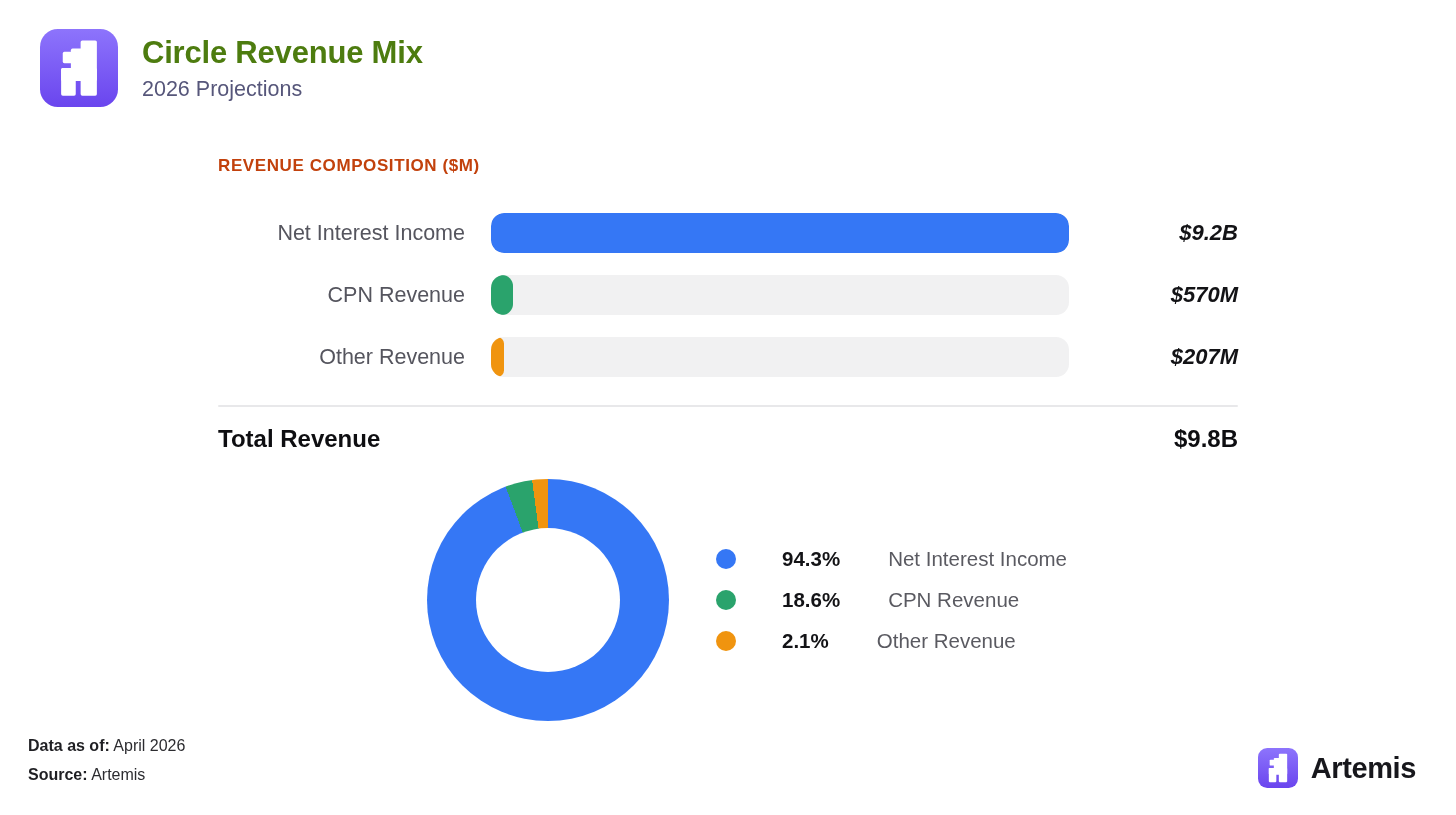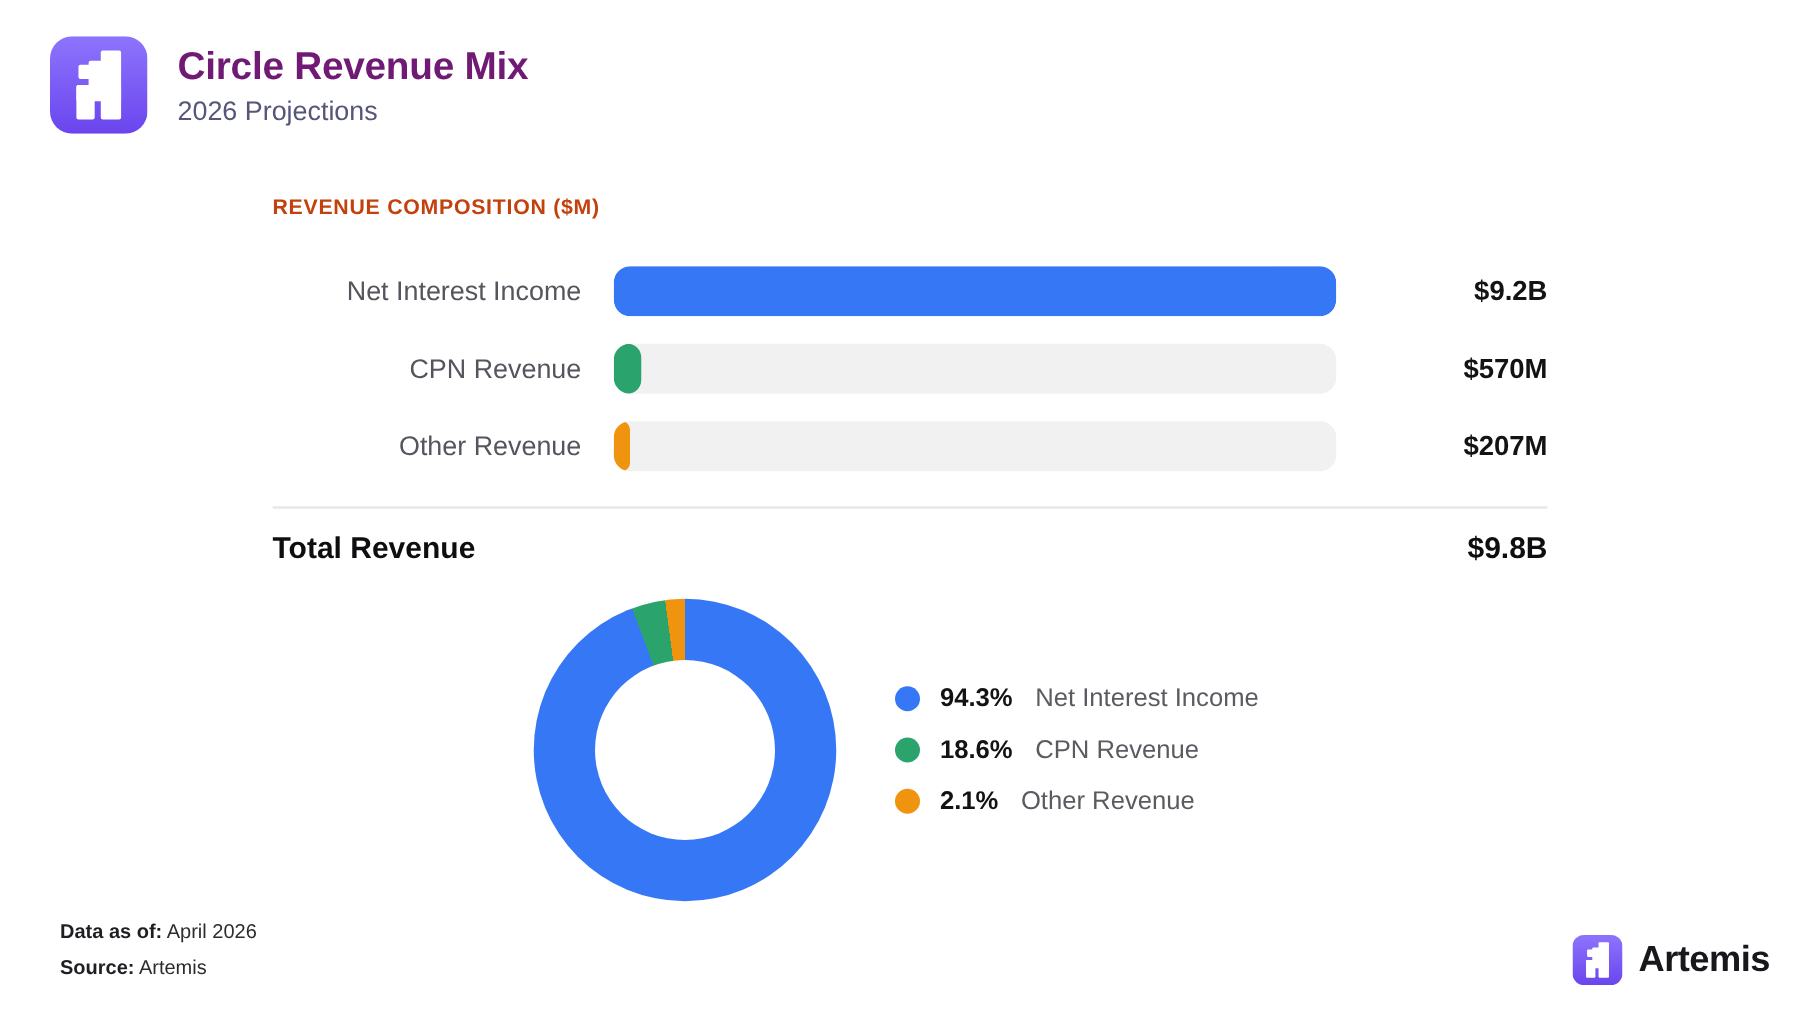--- a/index.html
+++ b/index.html
@@ -5,52 +5,52 @@
   * { margin:0; padding:0; box-sizing:border-box; }
   html,body { background:#ffffff; }
   .page {
     position:relative; width:1456px; height:815px; background:#ffffff;
     font-family:"Liberation Sans", sans-serif; overflow:hidden; margin:0 auto;
   }
 
   
   .header { position:absolute; top:29px; left:40px; display:flex; align-items:center; gap:24px; }
   .logo-badge { width:78px; height:78px; display:block; }
-  .page-title { font-size:31px; font-weight:700; color:#701a75; letter-spacing:-0.2px; }
+  .page-title { font-size:31px; font-weight:700; color:#4d7c0f; letter-spacing:-0.2px; }
   .page-subtitle { margin-top:6px; font-size:21.5px; font-weight:400; color:#56567a; }
 
   
   .content { position:absolute; left:218px; top:155px; width:1020px; }
   .section-heading {
     font-size:17px; font-weight:700; color:#c2410c; letter-spacing:0.6px; line-height:21px;
   }
 
   .bar-rows { margin-top:37px; display:flex; flex-direction:column; row-gap:22px; }
   .bar-row { display:grid; grid-template-columns:247px 578px 1fr; column-gap:26px; align-items:center; height:40px; }
   .bar-label { text-align:right; font-size:21.5px; color:#55555e; white-space:nowrap; }
   .bar-track { position:relative; height:40px; background:#f1f1f2; border-radius:13px; overflow:hidden; }
   .bar-fill { position:absolute; left:0; top:0; bottom:0; border-radius:13px; min-width:13px; }
-  .bar-value { text-align:right; font-size:22px; font-weight:600; color:#131316; white-space:nowrap; }
+  .bar-value { text-align:right; font-size:22px; font-weight:600; color:#131316; white-space:nowrap;font-style:italic; }
 
   .divider { margin-top:28px; height:2px; background:#e8e8ea; border-radius:1px; }
   .total-row { margin-top:15px; height:34px; display:flex; align-items:center; justify-content:space-between; }
   .total-label, .total-value { font-size:24px; font-weight:700; color:#0e0e11; }
 
   
   .donut-section { margin-top:23px; display:flex; align-items:center; }
   .donut { position:relative; margin-left:209px; width:242px; height:242px; border-radius:50%; flex:none; }
   .donut-hole { position:absolute; inset:49px; background:#ffffff; border-radius:50%; }
   .legend { margin-left:47px; display:flex; flex-direction:column; row-gap:14px; }
-  .legend-item { display:flex; align-items:center; height:27px; font-size:20.5px; }
+  .legend-item { display:flex; align-items:center; height:27px; font-size:20.5px;gap:30px; }
   .legend-dot { width:20px; height:20px; border-radius:50%; margin-right:16px; flex:none; }
   .legend-pct { font-weight:700; color:#131316; margin-right:18px; white-space:nowrap; }
   .legend-name { color:#5a5a61; white-space:nowrap; }
 
   
-  .footer-meta { position:absolute; left:48px; bottom:26px; font-size:16px; line-height:28.5px; color:#2c2c30; }
+  .footer-meta { position:absolute; left:28px; bottom:26px; font-size:16px; line-height:28.5px; color:#2c2c30; }
   .footer-meta b { color:#1f1f23; font-weight:700; }
   .footer-brand { position:absolute; right:40px; bottom:27px; display:flex; align-items:center; gap:13px; }
   .brand-badge { width:40px; height:40px; display:block; }
   .brand-word { font-size:29px; font-weight:700; color:#17171c; letter-spacing:-0.4px; }
 </style>
 </head>
 <body>
 
 <div class="page">
 

